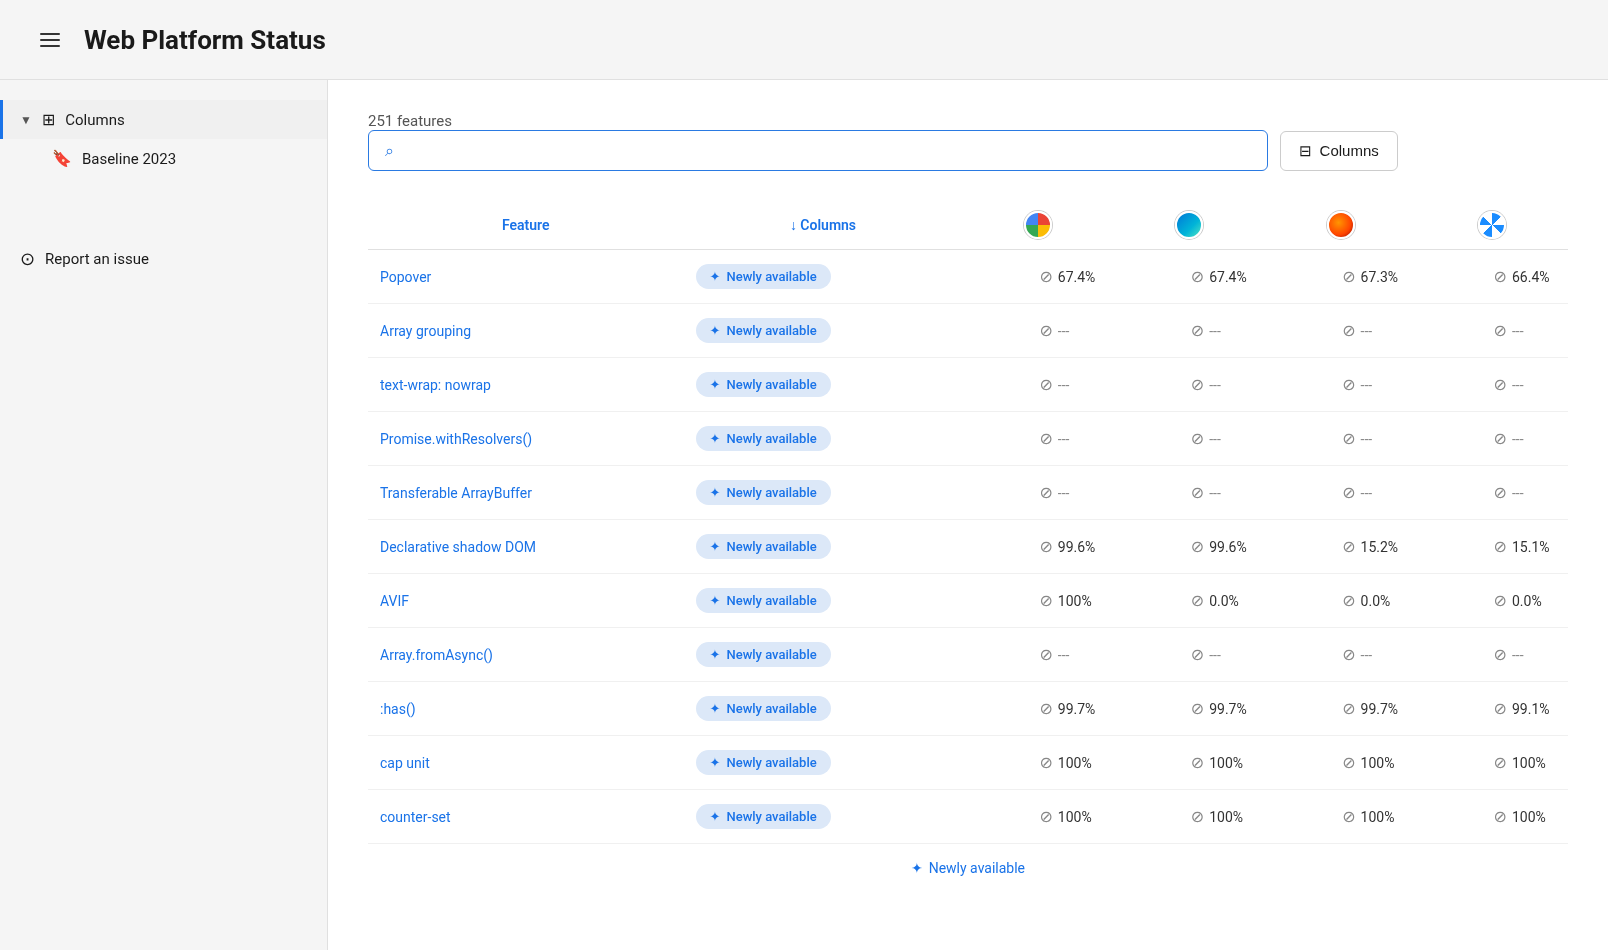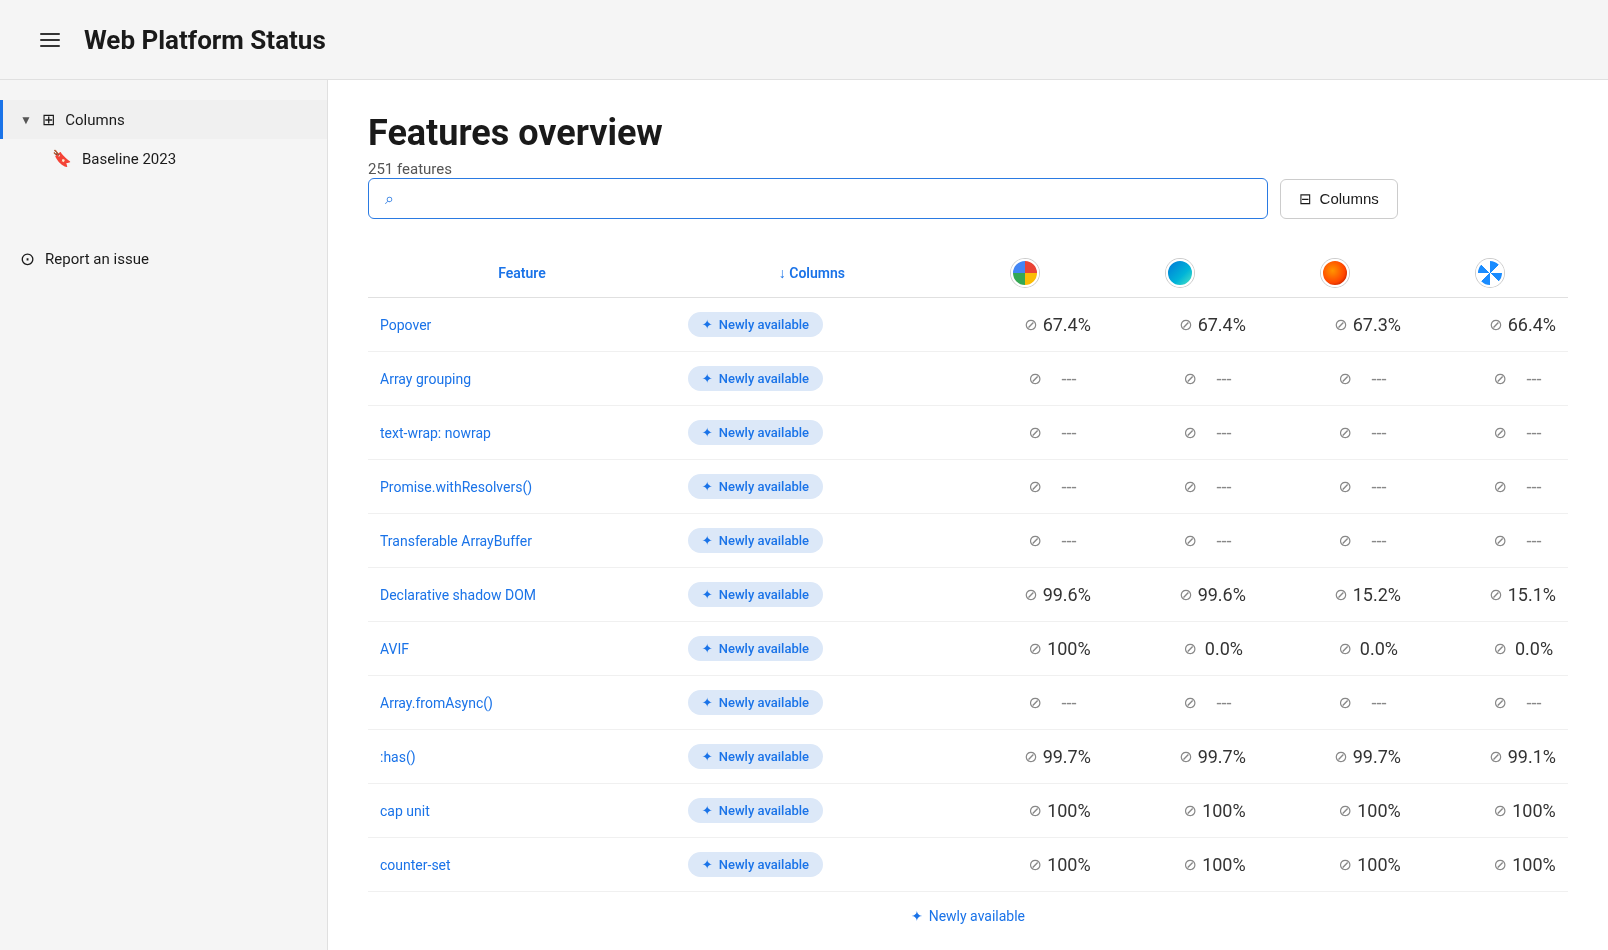--- a/index.html
+++ b/index.html
@@ -125,21 +125,21 @@
       background: #dce8f8; color: #1a73e8;
       border-radius: 20px; padding: 5px 14px;
       font-size: 13px; font-weight: 500;
       white-space: nowrap;
     }
     .badge-star { font-size: 13px; }
 
     
     .br-cell { display: flex; align-items: center; gap: 5px; justify-content: flex-end; }
     .check-circle { color: #888; font-size: 16px; }
-    .br-pct { font-size: 18px; color: #333; min-width: 44px; text-align: center; }
+    .br-pct { font-size: 14px; color: #333; min-width: 44px; text-align: left; }
     .dash { color: #888; }
 
     
     .browser-icon-chrome { width: 28px; height: 28px; border-radius: 50%; background: conic-gradient(#ea4335 0deg 90deg, #fbbc05 90deg 180deg, #34a853 180deg 270deg, #4285f4 270deg 360deg); border: 2px solid white; box-shadow: 0 0 0 1px #ccc; }
     .browser-icon-edge { width: 28px; height: 28px; border-radius: 50%; background: linear-gradient(135deg, #0078d7 0%, #00b4d8 60%, #50e3c2 100%); border: 2px solid white; box-shadow: 0 0 0 1px #ccc; }
     .browser-icon-firefox { width: 28px; height: 28px; border-radius: 50%; background: radial-gradient(circle at 40% 40%, #ff9500 0%, #ff4500 60%, #8b0000 100%); border: 2px solid white; box-shadow: 0 0 0 1px #ccc; }
     .browser-icon-safari { width: 28px; height: 28px; border-radius: 50%; background: conic-gradient(#1a8cff 0deg 45deg, #fff 45deg 90deg, #1a8cff 90deg 135deg, #fff 135deg 180deg, #1a8cff 180deg 225deg, #fff 225deg 270deg, #1a8cff 270deg 315deg, #fff 315deg 360deg); border: 2px solid white; box-shadow: 0 0 0 1px #ccc; }
 
     
     .footer-legend { display: flex; justify-content: center; margin-top: 16px; }
@@ -173,21 +173,20 @@
     </div>
     <div class="sidebar-bottom">
       <div class="sidebar-item">
         <span class="icon-github">⊙</span>
         <span>Report an issue</span>
       </div>
     </div>
   </nav>
 
   <main class="main-content">
-    <h1 class="page-title">Features overview</h1>
     <p class="page-subtitle">251 features</p>
 
     <div class="filter-bar">
       <div class="filter-input-wrap">
         <span class="search-icon">⌕</span>
       </div>
       <button class="columns-btn">
         <span>⊟</span>
         <span>Columns</span>
       </button>

